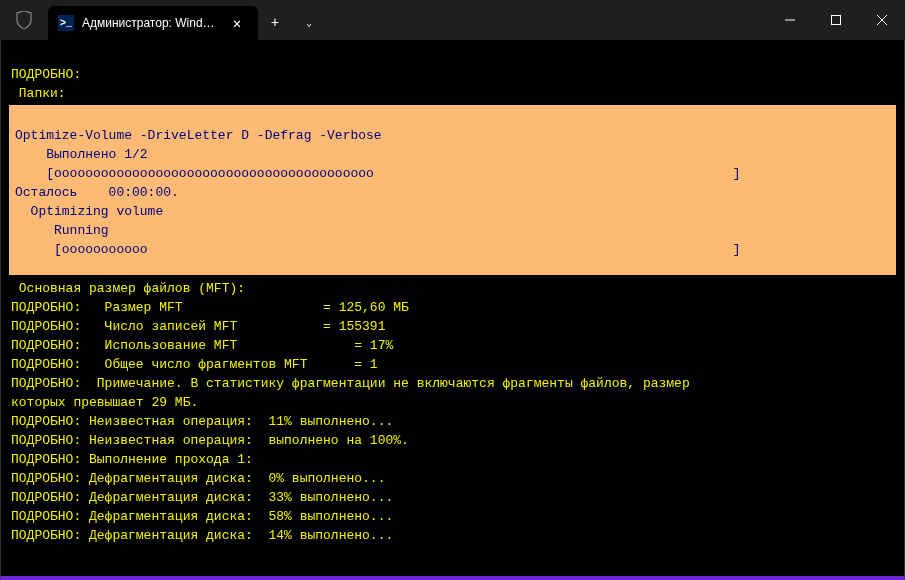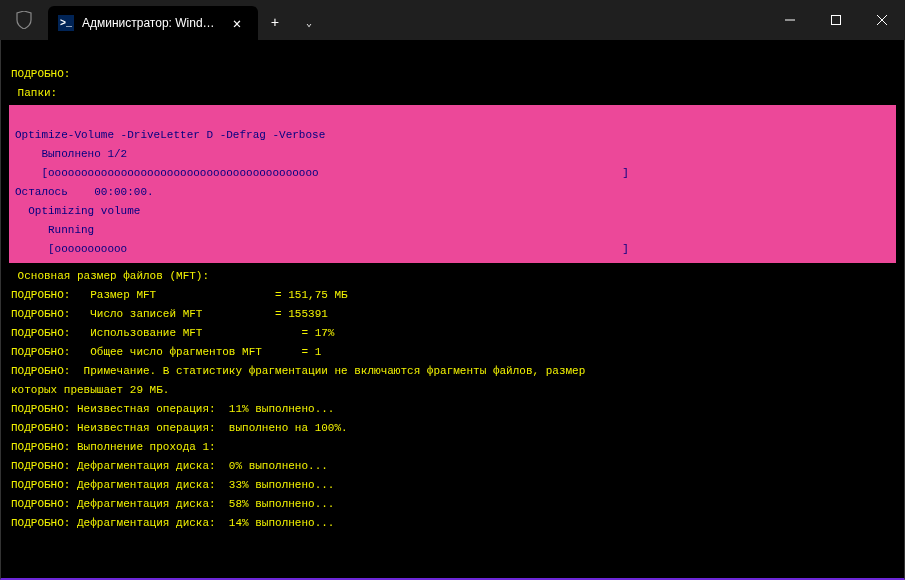--- a/index.html
+++ b/index.html
@@ -91,34 +91,34 @@
       align-items: center;
       justify-content: center;
       color: #fff;
       font-size: 10px;
       font-family: 'Segoe UI', sans-serif;
     }
     .terminal {
       flex: 1;
       background: #000;
       padding: 6px 10px 4px 10px;
-      font-size: 11px;
+      font-size: 13px;
       line-height: 19px;
       white-space: pre;
       overflow: hidden;
       border-left: 1px solid #333;
       border-right: 1px solid #333;
-      border-bottom: 2px solid #6d28d9;
+      border-bottom: 4px solid #6d28d9;
     }
     .yellow { color: #f2f200; }
     .progress-block {
-      background: #ec4899;
+      background: #fdba74;
       color: #000080;
       margin: 2px -2px 4px -2px;
-      padding: 2px 6px 4px 6px;
+      padding: 2px 6px 16px 6px;
     }
     .progress-line { color: #000080; }
   </style>
 </head>
 <body>
 
 <div class="titlebar">
   <div class="tab-prefix">
     <svg class="shield-icon" viewBox="0 0 16 18">
       <path d="M8 0 L15 2 L15 9 C15 13 12 16 8 18 C4 16 1 13 1 9 L1 2 Z" fill="none" stroke="#888" stroke-width="1.2"></path>
@@ -157,21 +157,21 @@
 <span class="yellow"> Папки:</span>
 <div class="progress-block">
 <span class="progress-line">Optimize-Volume -DriveLetter D -Defrag -Verbose</span>
 <span class="progress-line">    Выполнено 1/2</span>
 <span class="progress-line"><span>    [</span><span>ooooooooooooooooooooooooooooooooooooooooo</span><span>                                              ]</span></span>
 <span class="progress-line">Осталось    00:00:00.</span>
 <span class="progress-line">  Optimizing volume</span>
 <span class="progress-line">     Running</span>
 <span class="progress-line"><span>     [</span><span>ooooooooooo</span><span>                                                                           ]</span></span>
 </div><span class="yellow"> Основная размер файлов (MFT):</span>
-<span class="yellow">ПОДРОБНО:   Размер MFT                  = 151,75 МБ</span>
+<span class="yellow">ПОДРОБНО:   Размер MFT                  = 125,60 МБ</span>
 <span class="yellow">ПОДРОБНО:   Число записей MFT           = 155391</span>
 <span class="yellow">ПОДРОБНО:   Использование MFT               = 17%</span>
 <span class="yellow">ПОДРОБНО:   Общее число фрагментов MFT      = 1</span>
 <span class="yellow">ПОДРОБНО:  Примечание. В статистику фрагментации не включаются фрагменты файлов, размер</span>
 <span class="yellow">которых превышает 29 МБ.</span>
 <span class="yellow">ПОДРОБНО: Неизвестная операция:  11% выполнено...</span>
 <span class="yellow">ПОДРОБНО: Неизвестная операция:  выполнено на 100%.</span>
 <span class="yellow">ПОДРОБНО: Выполнение прохода 1:</span>
 <span class="yellow">ПОДРОБНО: Дефрагментация диска:  0% выполнено...</span>
 <span class="yellow">ПОДРОБНО: Дефрагментация диска:  33% выполнено...</span>

